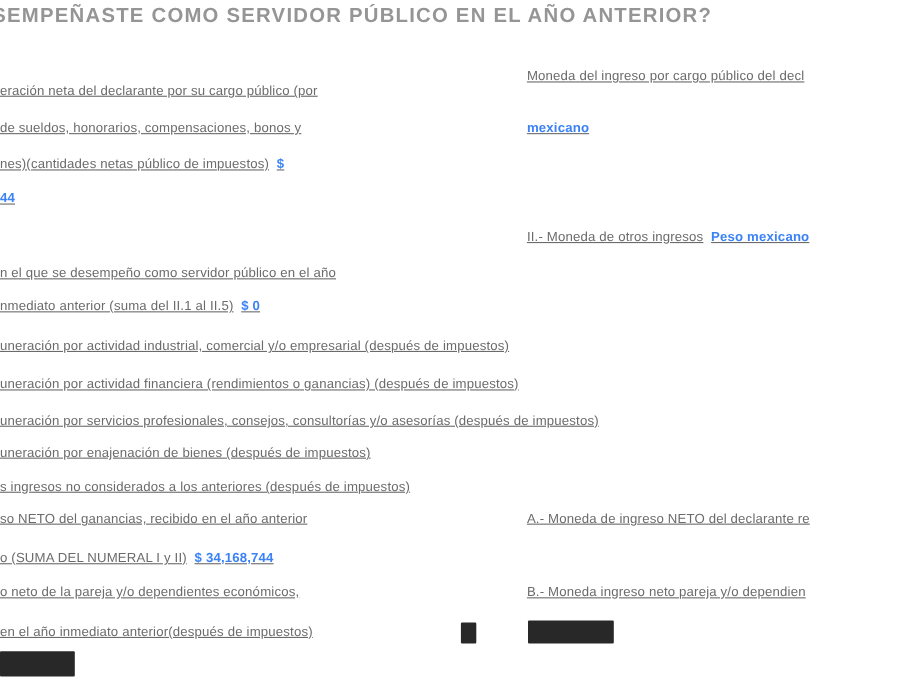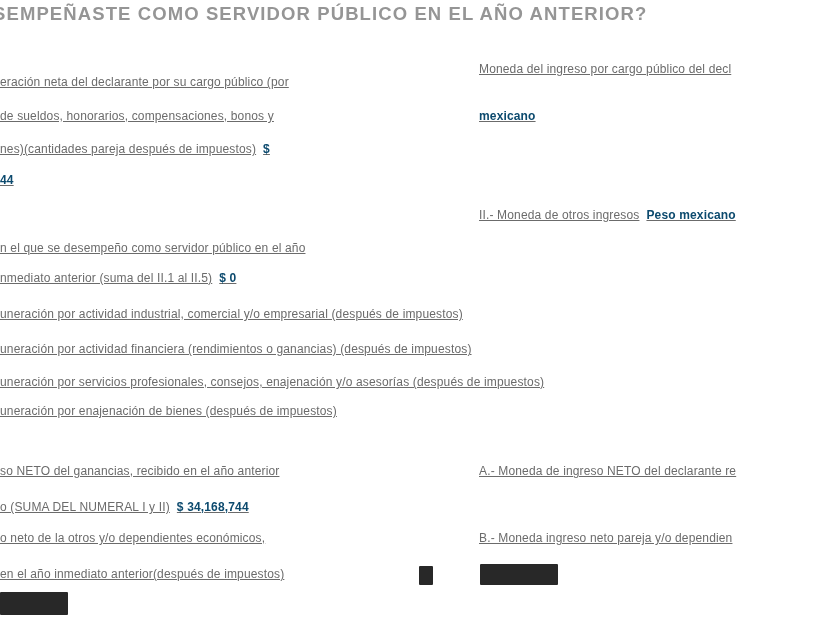--- a/index.html
+++ b/index.html
@@ -33,21 +33,21 @@
     line-height: 22px;
     font-size: 12px;
     letter-spacing: 0.15px;
     color: #6b6b6b;
     white-space: nowrap;
     text-decoration: underline;
   }
   .line.rcol { left: 479px; }
   .val {
     font-weight: 700;
-    color: #0c4a6e;
+    color: #3b82f6;
     margin-left: 7px;
   }
   .val.nogap { margin-left: 0; }
   .redact {
     position: absolute;
     background: #282828;
     border-radius: 1px;
   }
 </style>
 </head>
@@ -57,55 +57,58 @@
 
   <h1 class="title">SEMPEÑASTE COMO SERVIDOR PÚBLICO EN EL AÑO ANTERIOR?</h1>
 
   <div class="line" style="top:71px">
     <span>eración neta del declarante por su cargo público (por</span>
   </div>
   <div class="line" style="top:105px">
     <span>de sueldos, honorarios, compensaciones, bonos y</span>
   </div>
   <div class="line" style="top:138px">
-    <span>nes)(cantidades pareja después de impuestos)</span><span class="val">$</span>
+    <span>nes)(cantidades netas público de impuestos)</span><span class="val">$</span>
   </div>
   <div class="line" style="top:169px">
     <span class="val nogap">44</span>
   </div>
 
   <div class="line" style="top:237px">
     <span>n el que se desempeño como servidor público en el año</span>
   </div>
   <div class="line" style="top:267px">
     <span>nmediato anterior (suma del II.1 al II.5)</span><span class="val">$ 0</span>
   </div>
 
   <div class="line" style="top:303px">
     <span>uneración por actividad industrial, comercial y/o empresarial (después de impuestos)</span>
   </div>
   <div class="line" style="top:338px">
     <span>uneración por actividad financiera (rendimientos o ganancias) (después de impuestos)</span>
   </div>
   <div class="line" style="top:371px">
-    <span>uneración por servicios profesionales, consejos, enajenación y/o asesorías (después de impuestos)</span>
+    <span>uneración por servicios profesionales, consejos, consultorías y/o asesorías (después de impuestos)</span>
   </div>
   <div class="line" style="top:400px">
     <span>uneración por enajenación de bienes (después de impuestos)</span>
+  </div>
+  <div class="line" style="top:431px">
+    <span>s ingresos no considerados a los anteriores (después de impuestos)</span>
   </div>
 
   <div class="line" style="top:460px">
     <span>so NETO del ganancias, recibido en el año anterior</span>
   </div>
   <div class="line" style="top:496px">
     <span>o (SUMA DEL NUMERAL I y II)</span><span class="val">$ 34,168,744</span>
   </div>
 
   <div class="line" style="top:527px">
-    <span>o neto de la otros y/o dependientes económicos,</span>
+    <span>o neto de la pareja y/o dependientes económicos,</span>
   </div>
   <div class="line" style="top:563px">
     <span>en el año inmediato anterior(después de impuestos)</span>
   </div>
 
   <div class="line rcol" style="top:58px">
     <span>Moneda del ingreso por cargo público del decl</span>
   </div>
   <div class="line rcol" style="top:105px">
     <span class="val nogap">mexicano</span>

